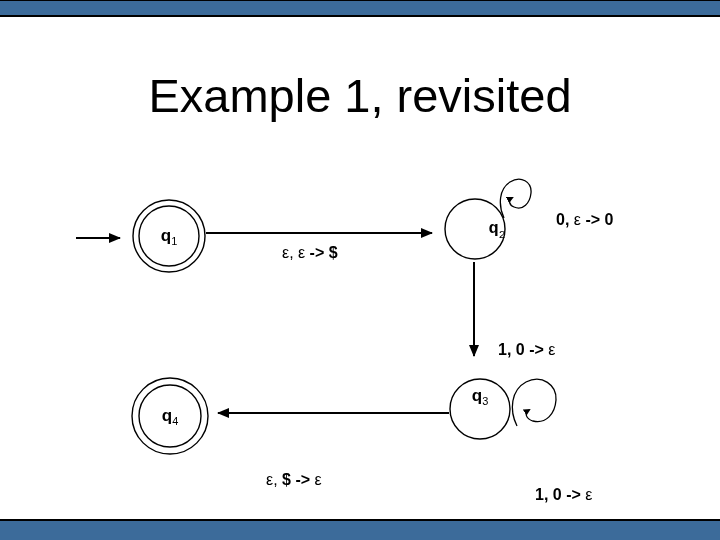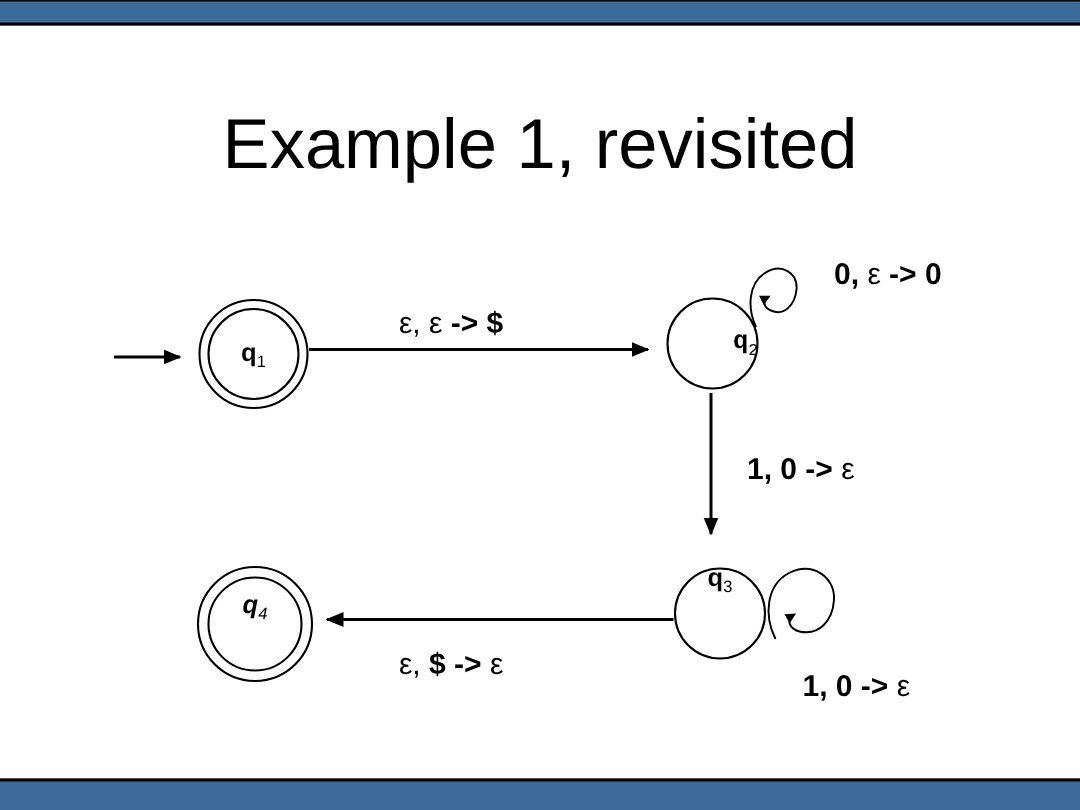--- a/index.html
+++ b/index.html
@@ -18,21 +18,21 @@
   svg.diagram{position:absolute;left:0;top:0;}
   svg .stroke{fill:none;stroke:#000;}
   svg .edge{stroke-width:2;}
   svg .ring{stroke-width:1.4;}
   svg .loop{stroke-width:1.3;}
   .state-label{
     position:absolute;transform:translate(-50%,-52%);
     font-size:17px;font-weight:bold;white-space:nowrap;text-align:right;
   }
   .state-label sub{font-size:11px;font-weight:normal;line-height:0;}
-  .tlabel{position:absolute;font-size:20px;white-space:nowrap;}
+  .tlabel{position:absolute;font-size:16px;white-space:nowrap;margin-top:39px;}
   .tlabel .b{font-weight:bold;}
   .tlabel .r{font-weight:normal;}
 </style>
 </head>
 <body>
 
 <div class="slide">
 
   <div class="bar bar-top"></div>
   <div class="bar bar-bottom"></div>
@@ -71,28 +71,28 @@
 
     <path class="stroke loop" d="M 517 426 C 509 410, 511 390, 526 382 C 542 374, 557 385, 556 400 C 555 414, 546 424, 533 421 C 526 419, 524 413, 529 410" marker-end="url(#arrS)"></path>
   </svg>
 
   <div class="state-label" style="left:169px;top:236px;">
     <span>q</span><sub>1</sub>
   </div>
   <div class="state-label" style="left:497px;top:229px;font-family:Liberation Mono, monospace;">
     <span>q</span><sub>2</sub>
   </div>
-  <div class="state-label" style="left:480px;top:386px;">
+  <div class="state-label" style="left:480px;top:396px;">
     <span>q</span><sub>3</sub>
   </div>
-  <div class="state-label" style="left:170px;top:404px;font-style:italic;">
+  <div class="state-label" style="left:170px;top:416px;">
     <span>q</span><sub>4</sub>
   </div>
 
-  <div class="tlabel" style="left:266px;top:205px;">
+  <div class="tlabel" style="left:282px;top:205px;">
     <span class="r">ε, ε </span><span class="b">-&gt; $</span>
   </div>
 
   <div class="tlabel" style="left:556px;top:172px;">
     <span class="b">0, </span><span class="r">ε </span><span class="b">-&gt; 0</span>
   </div>
 
   <div class="tlabel" style="left:498px;top:302px;">
     <span class="b">1, 0 -&gt; </span><span class="r">ε</span>
   </div>

